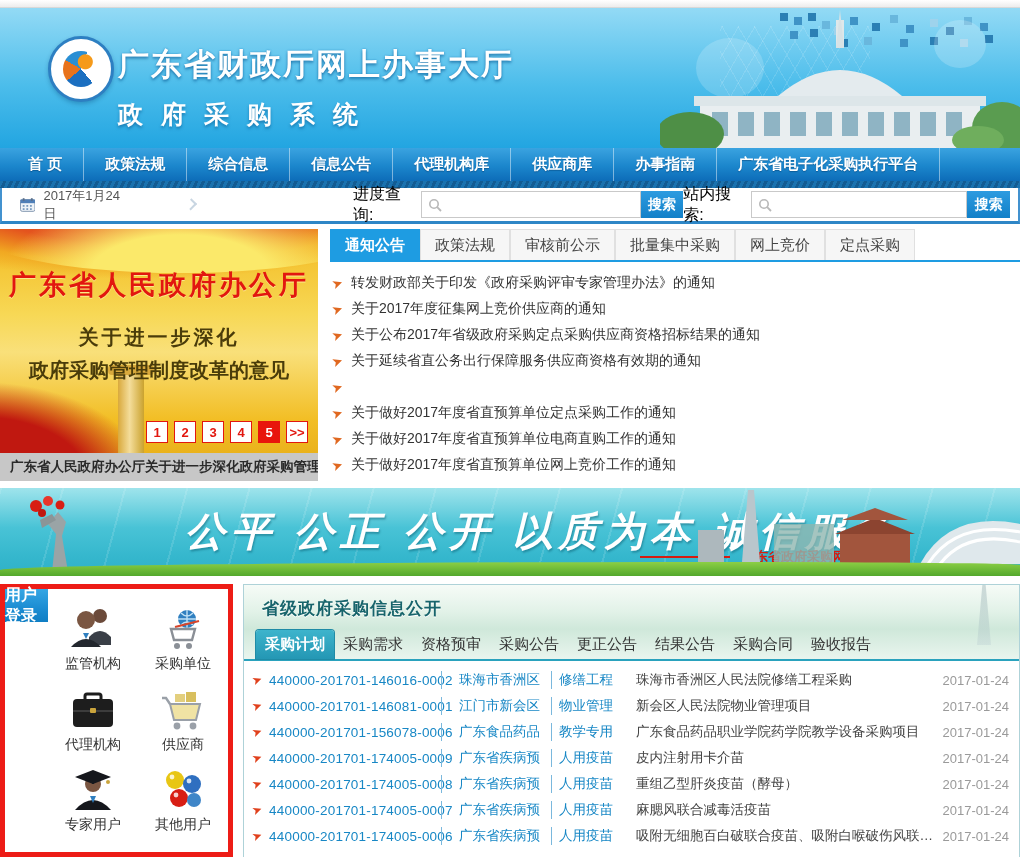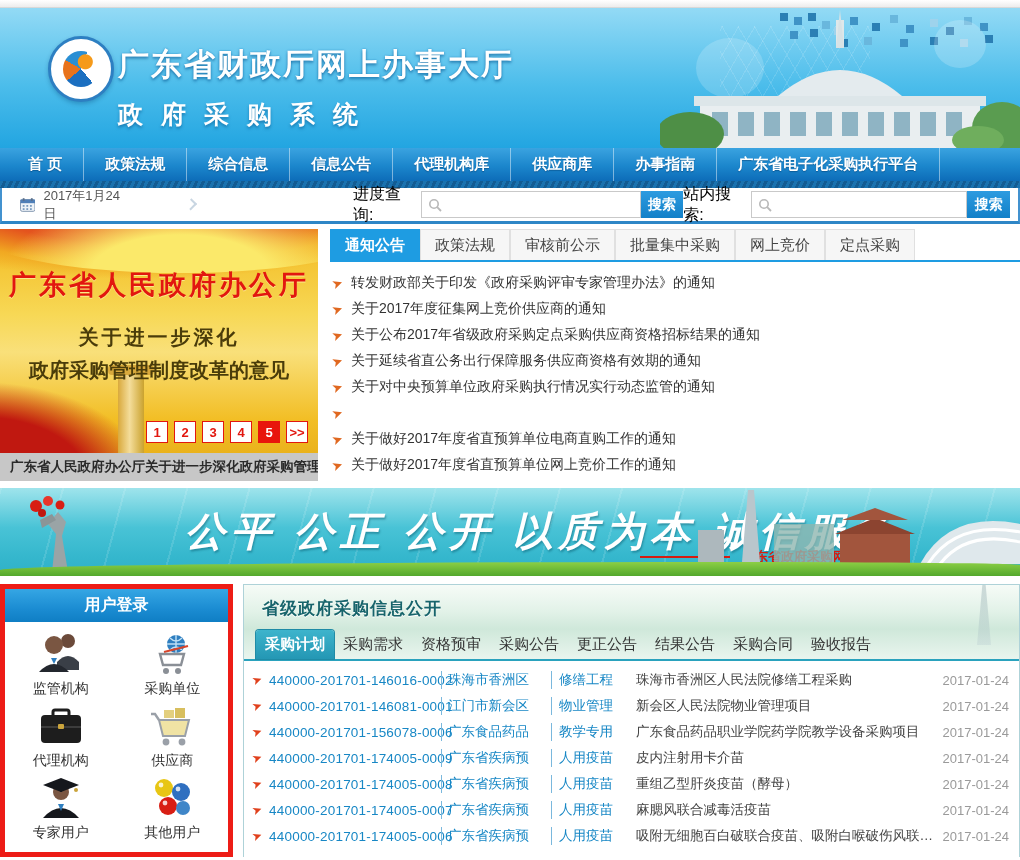--- a/index.html
+++ b/index.html
@@ -115,21 +115,21 @@
     font-style:italic; letter-spacing:6px; text-shadow:1px 2px 2px rgba(10,90,110,.45); white-space:nowrap; }
   .welcome-line { position:absolute; left:640px; top:60px; display:flex; align-items:center; }
   .welcome-dash { width:90px; height:2px; background:#d61c10; margin-right:12px; }
   .welcome-text { color:#d61c10; font-size:13px; font-weight:bold; }
   .statue { position:absolute; left:22px; top:6px; }
   .skyline { position:absolute; right:0; bottom:8px; }
 
   
   .bottom { display:flex; margin-top:8px; height:273px; }
   .login-box { width:233px; flex:none; border:5px solid #ed1c16; background:#fff;
-    display:flex; flex-direction:column; }
+    display:flex; flex-direction:row; }
   .login-head { height:33px; background:linear-gradient(180deg,#35a6e4 0%,#1b8cd2 60%,#0f7ec4 100%);
     color:#fff; font-size:16px; font-weight:bold; display:flex; align-items:center; justify-content:center; }
   .login-grid { flex:1; display:grid; grid-template-columns:1fr 1fr; align-content:space-evenly;
     justify-items:center; padding:4px 0; }
   .login-item { display:flex; flex-direction:column; align-items:center; cursor:pointer; width:90px; }
   .login-item svg { height:44px; }
   .login-label { margin-top:4px; font-size:14px; color:#333; }
 
   .info-panel { flex:1; margin-left:10px; border:1px solid #aed2d8; border-bottom:none;
     display:flex; flex-direction:column; overflow:hidden; position:relative;
@@ -142,21 +142,21 @@
     background:linear-gradient(180deg,#7e9aa0,#b9ccd0); clip-path:polygon(38% 0,62% 0,100% 100%,0 100%); }
   .info-tabs { display:flex; align-items:flex-end; height:32px; flex:none; padding-left:12px;
     border-bottom:2px solid #2aa2bd; background:linear-gradient(180deg,#cfe8da 0%,#e9f5ee 100%); }
   .i-tab { display:flex; align-items:center; padding:0 9px; height:29px; font-size:15px;
     color:#333; cursor:pointer; background:transparent; border-radius:3px 3px 0 0; }
   .i-tab.active { background:linear-gradient(180deg,#3db4cc,#2497b4); color:#fff; font-weight:bold;
     box-shadow:0 0 0 1px #1f8ba6; }
   .info-rows { flex:1; padding:6px 10px 0 6px; }
   .info-row { display:flex; align-items:center; height:26px; font-size:13.5px; white-space:nowrap; cursor:pointer; }
   .cell-id { color:#1787c5; width:172px; flex:none; letter-spacing:.2px; }
-  .cell-region { color:#1787c5; width:104px; flex:none; border-left:1px solid #7ab8dd; padding-left:6px; }
+  .cell-region { color:#1787c5; width:104px; flex:none; border-left:1px solid #7ab8dd; padding-left:17px; }
   .cell-cat { color:#1787c5; width:76px; flex:none; border-left:1px solid #7ab8dd; padding-left:7px; margin-left:6px; }
   .cell-title { color:#444; flex:1; margin-left:9px; overflow:hidden; text-overflow:ellipsis; }
   .cell-date { color:#9a9a9a; width:74px; flex:none; text-align:right; font-size:13px; }
 </style>
 </head>
 <body>
 
 <div class="top-strip"></div>
 
 <div class="header">
@@ -288,24 +288,24 @@
       <div class="notice-item">
           <span class="arrow-bullet">➤</span>
           <span>关于公布2017年省级政府采购定点采购供应商资格招标结果的通知</span>
         </div>
       <div class="notice-item">
           <span class="arrow-bullet">➤</span>
           <span>关于延续省直公务出行保障服务供应商资格有效期的通知</span>
         </div>
       <div class="notice-item">
           <span class="arrow-bullet">➤</span>
-          <span>关于对中央预算单位政府采购执行情况实行动态监管的通知</span>
-        </div>
-      <div class="notice-item">
-          <span class="arrow-bullet">➤</span>
+        </div>
+      <div class="notice-item">
+          <span class="arrow-bullet">➤</span>
+          <span>关于做好2017年度省直预算单位定点采购工作的通知</span>
         </div>
       <div class="notice-item">
           <span class="arrow-bullet">➤</span>
           <span>关于做好2017年度省直预算单位电商直购工作的通知</span>
         </div>
       <div class="notice-item">
           <span class="arrow-bullet">➤</span>
           <span>关于做好2017年度省直预算单位网上竞价工作的通知</span>
         </div>
     </div>

